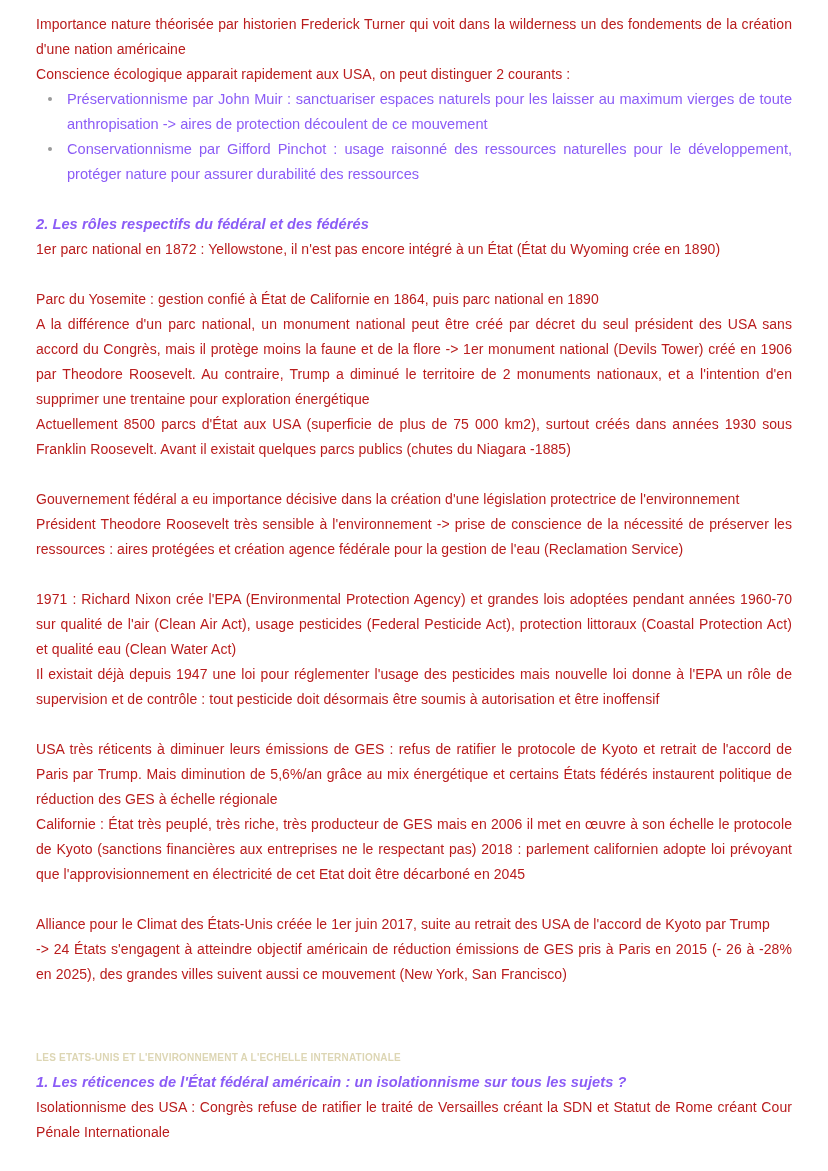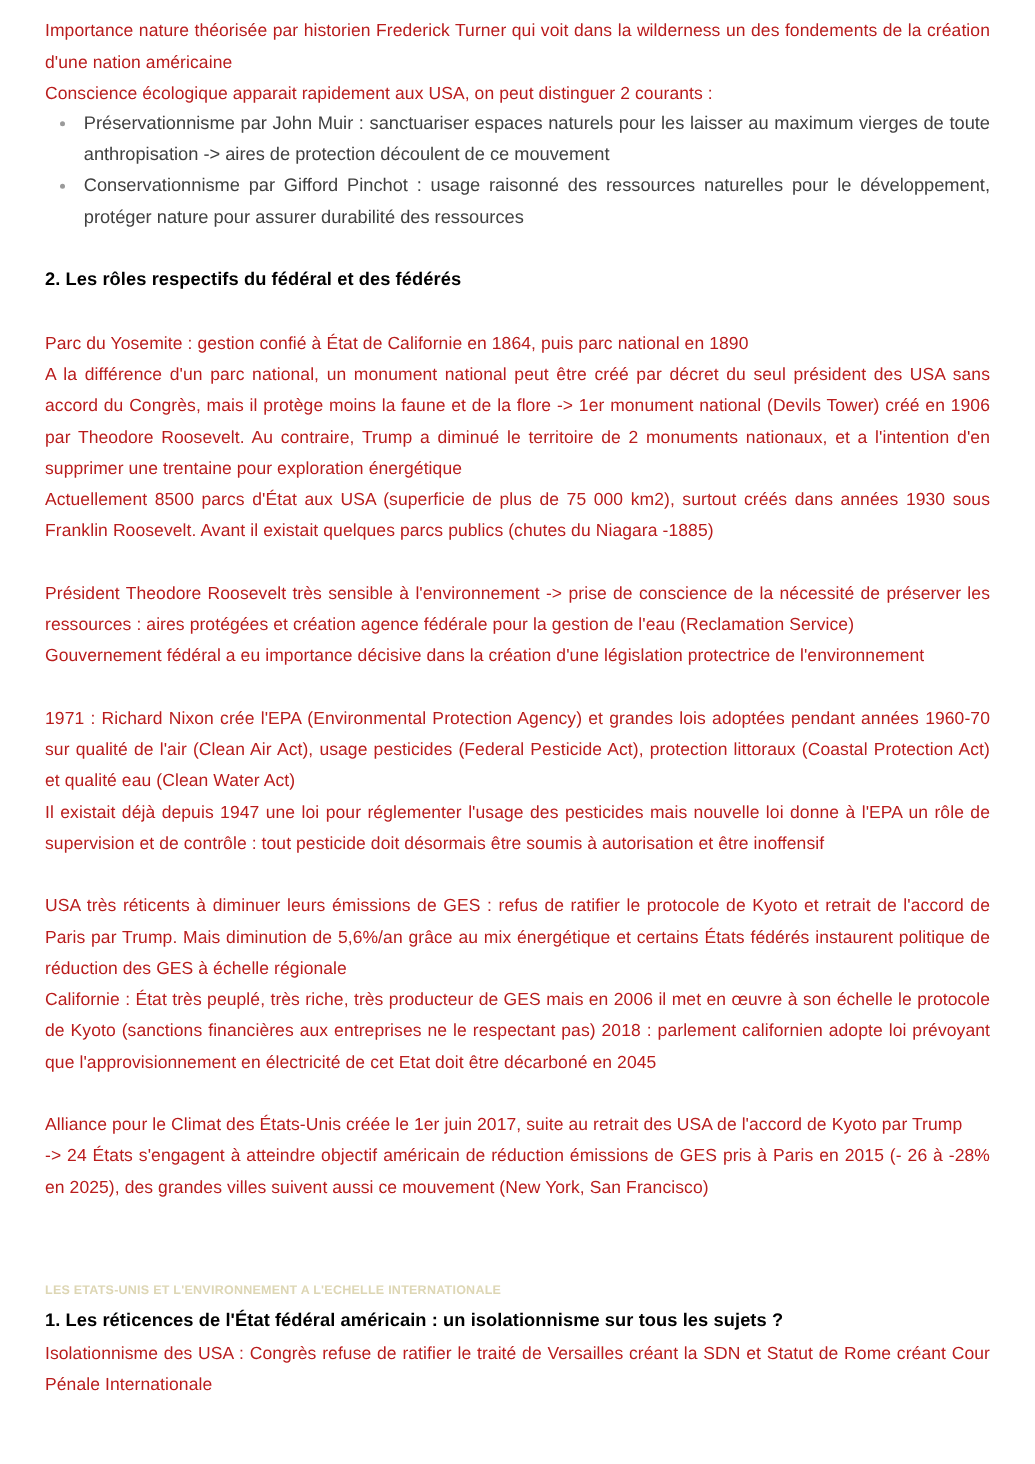--- a/index.html
+++ b/index.html
@@ -40,21 +40,21 @@
 
   
   ul.bullets {
     list-style: none;
     margin: 0;
     padding: 0;
   }
   ul.bullets li {
     position: relative;
     padding-left: 31px;
-    color: #404040;
+    color: #8b5cf6;
     font-size: 14.6px;
     line-height: 25px;
     text-align: justify;
     text-justify: inter-word;
   }
   ul.bullets li .dot {
     position: absolute;
     left: 12px;
     top: 10px;
     width: 4px;
@@ -68,26 +68,27 @@
   .h-section {
     color: #ddd6b4;
     font-size: 10px;
     line-height: 25px;
     font-weight: 700;
     letter-spacing: 0.02em;
     margin: 0;
     text-transform: none;
   }
   .h-sub {
-    color: #000000;
+    color: #8b5cf6;
     font-size: 14.6px;
     line-height: 25px;
     font-weight: 700;
     margin: 0;
     letter-spacing: 0.005em;
+    font-style: italic;
   }
 </style>
 </head>
 <body>
 
 <div class="page">
   <div class="doc">
 
     <p class="para">Importance nature théorisée par historien Frederick Turner qui voit dans la wilderness un des fondements de la création d'une nation américaine</p>
     <p class="para">Conscience écologique apparait rapidement aux USA, on peut distinguer 2 courants :</p>
@@ -99,31 +100,32 @@
       </li>
       <li>
         <span class="dot"></span>
         <span>Conservationnisme par Gifford Pinchot : usage raisonné des ressources naturelles pour le développement, protéger nature pour assurer durabilité des ressources</span>
       </li>
     </ul>
 
     <div class="gap-md"></div>
 
     <h2 class="h-sub">2. Les rôles respectifs du fédéral et des fédérés</h2>
+    <p class="para">1er parc national en 1872 : Yellowstone, il n'est pas encore intégré à un État (État du Wyoming crée en 1890)</p>
 
     <div class="gap-md"></div>
 
     <p class="para">Parc du Yosemite : gestion confié à État de Californie en 1864, puis parc national en 1890</p>
     <p class="para">A la différence d'un parc national, un monument national peut être créé par décret du seul président des USA sans accord du Congrès, mais il protège moins la faune et de la flore -&gt; 1er monument national (Devils Tower) créé en 1906 par Theodore Roosevelt. Au contraire, Trump a diminué le territoire de 2 monuments nationaux, et a l'intention d'en supprimer une trentaine pour exploration énergétique</p>
     <p class="para">Actuellement 8500 parcs d'État aux USA  (superficie de plus de 75 000 km2), surtout créés dans années 1930 sous Franklin Roosevelt. Avant il existait quelques parcs publics (chutes du Niagara -1885)</p>
 
     <div class="gap-md"></div>
 
+    <p class="para">Gouvernement fédéral a eu importance décisive dans la création d'une législation protectrice de l'environnement</p>
     <p class="para">Président Theodore Roosevelt très sensible à l'environnement -&gt; prise de conscience de la nécessité de préserver les ressources : aires protégées et création agence fédérale pour la gestion de l'eau (Reclamation Service)</p>
-    <p class="para">Gouvernement fédéral a eu importance décisive dans la création d'une législation protectrice de l'environnement</p>
 
     <div class="gap-md"></div>
 
     <p class="para">1971 : Richard Nixon crée l'EPA (Environmental Protection Agency) et grandes lois adoptées pendant années 1960-70 sur qualité de l'air (Clean Air Act), usage pesticides (Federal Pesticide Act), protection littoraux (Coastal Protection Act) et qualité eau (Clean Water Act)</p>
     <p class="para">Il existait déjà depuis 1947 une loi pour réglementer l'usage des pesticides mais nouvelle loi donne à l'EPA un rôle de supervision et de contrôle : tout pesticide doit désormais être soumis à autorisation et être inoffensif</p>
 
     <div class="gap-md"></div>
 
     <p class="para">USA très réticents à diminuer leurs émissions de GES :  refus de ratifier le protocole de Kyoto et retrait de l'accord de Paris par Trump. Mais diminution de 5,6%/an grâce au mix énergétique et certains États fédérés instaurent politique de réduction des GES à échelle régionale</p>
     <p class="para">Californie : État très peuplé, très riche, très producteur de GES mais en 2006 il met en œuvre à son échelle le protocole de Kyoto (sanctions financières aux entreprises ne le respectant pas) 2018 : parlement californien adopte loi prévoyant que l'approvisionnement en électricité de cet Etat doit être décarboné en 2045</p>

